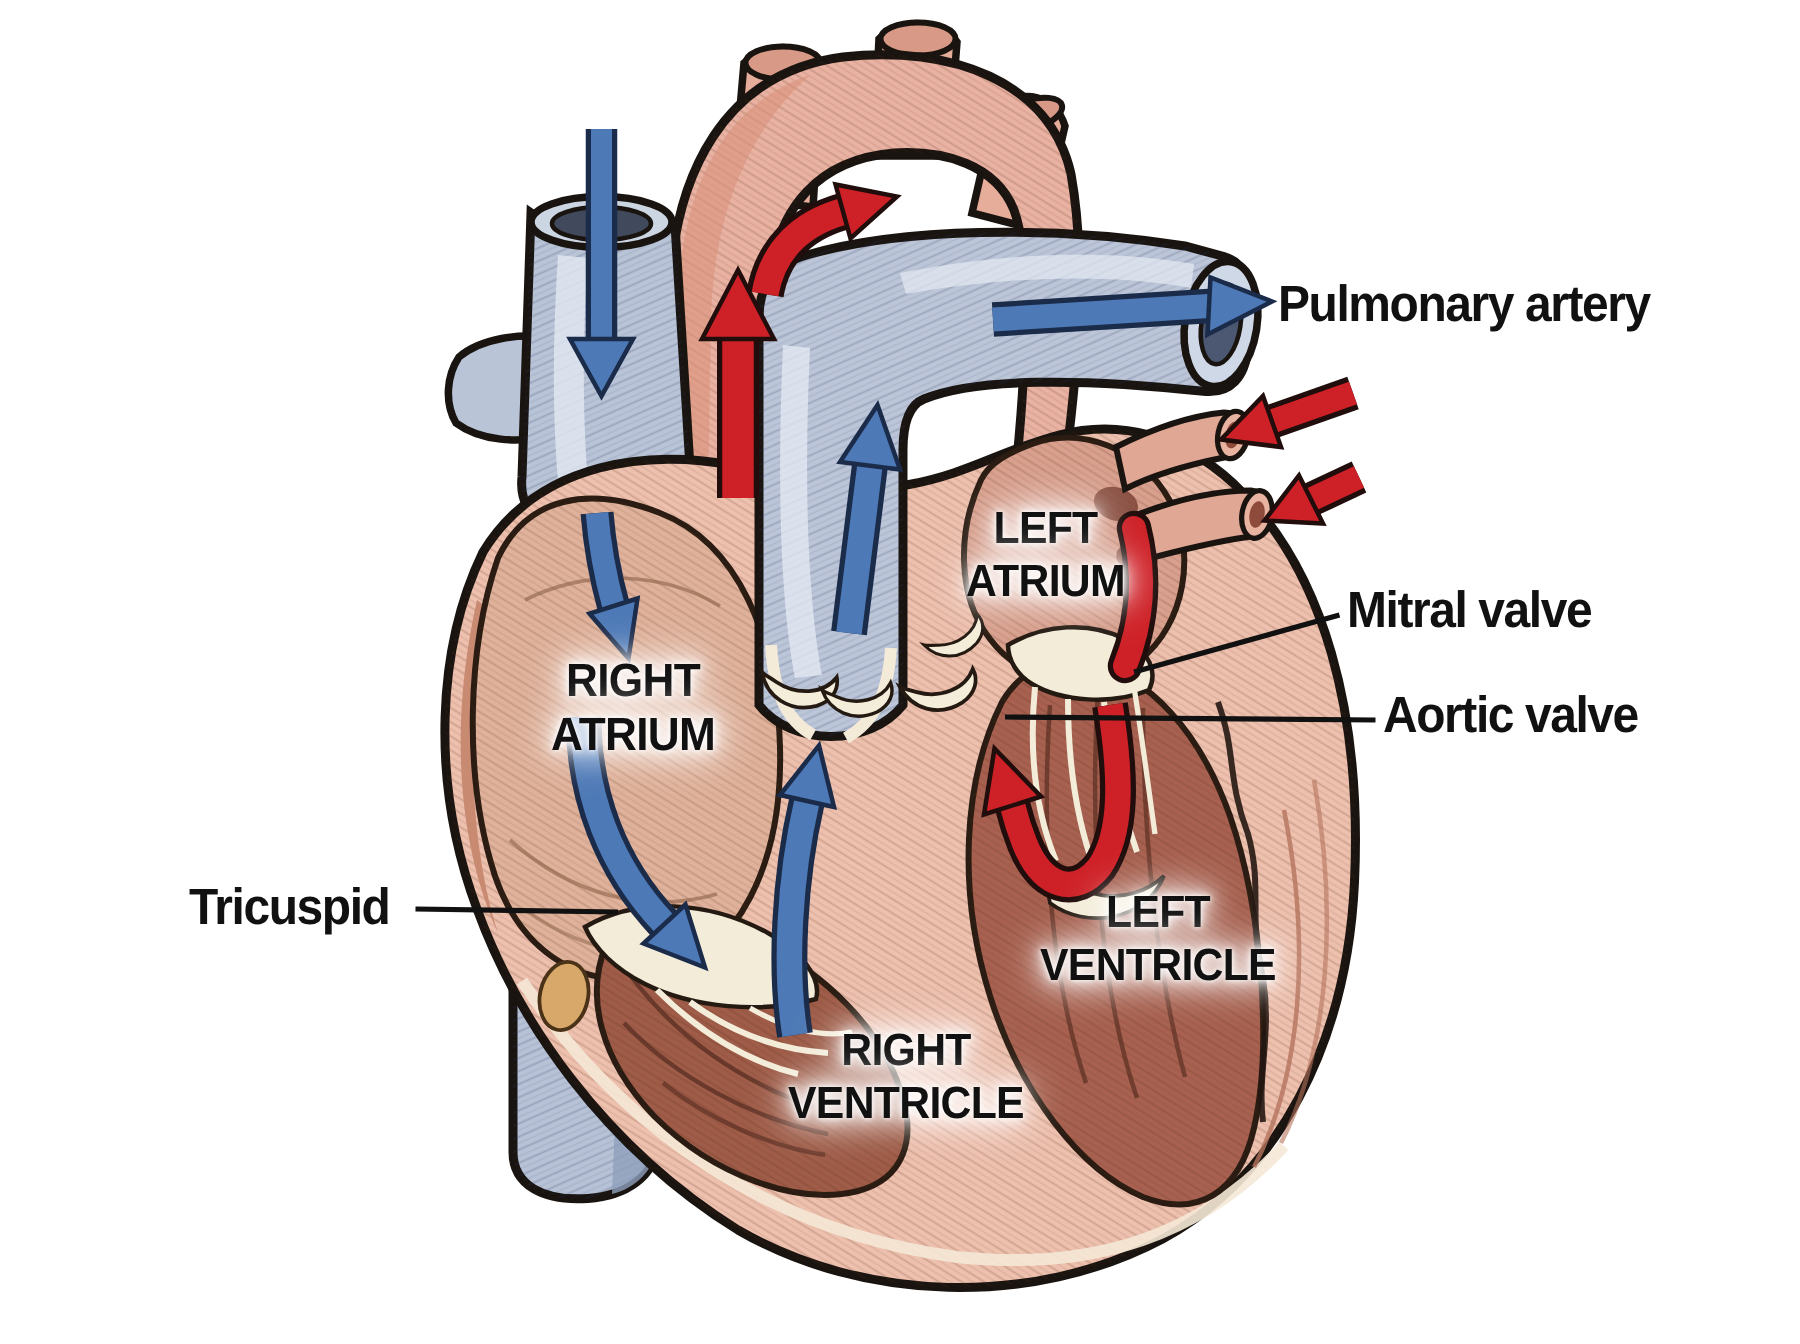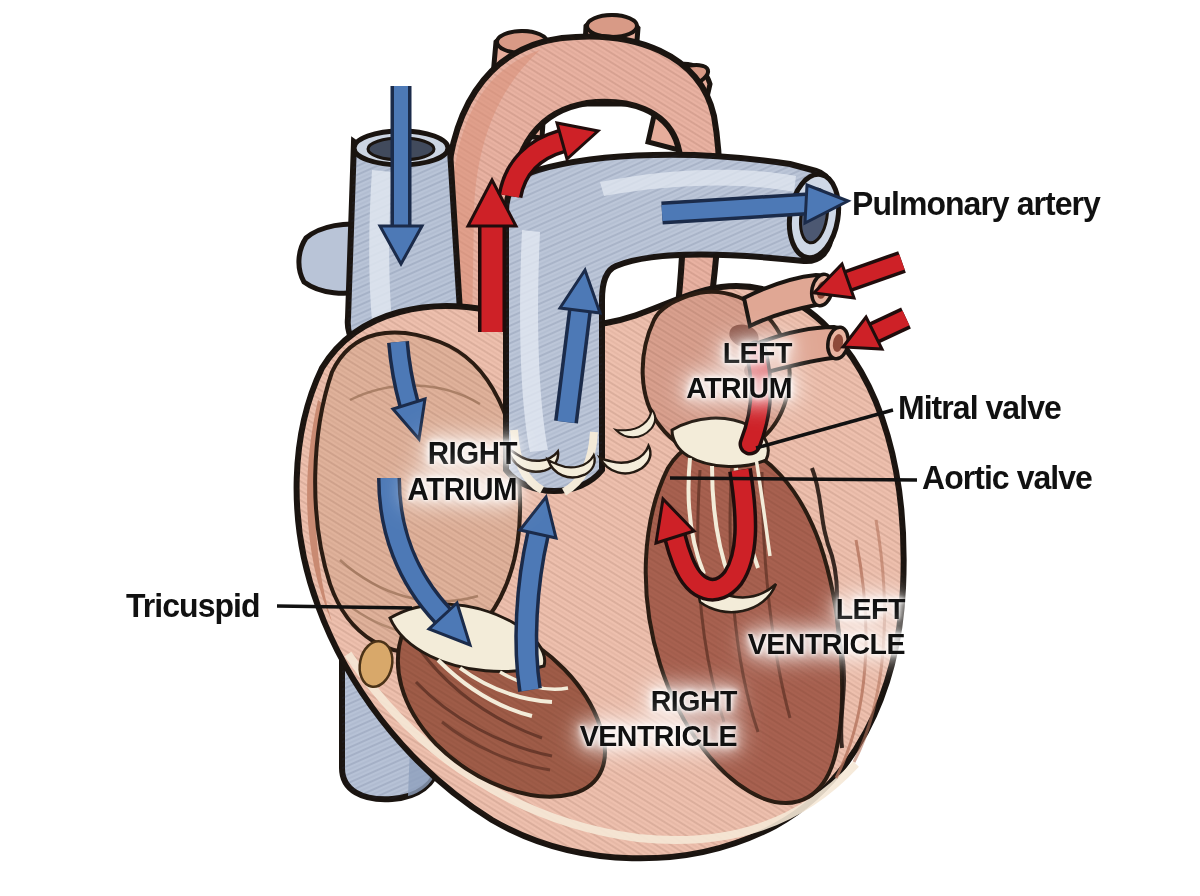--- a/index.html
+++ b/index.html
@@ -1,21 +1,21 @@
 <!DOCTYPE html>
 <html><head>
 <meta charset="utf-8">
 <style>
   html,body{margin:0;padding:0;background:#ffffff;}
   #stage{position:relative;width:1200px;height:896px;background:#ffffff;overflow:hidden;
          font-family:"Liberation Sans",sans-serif;}
   #art{position:absolute;left:0;top:0;}
   .lbl{position:absolute;font-weight:bold;color:#111;z-index:5;}
   .side{font-size:34px;letter-spacing:-1px;white-space:nowrap;transform:scaleX(.94);transform-origin:left center;}
-  .chamber{text-align:right;font-size:30px;line-height:1.16;letter-spacing:-.5px;
+  .chamber{text-align:center;font-size:30px;line-height:1.16;letter-spacing:-.5px;
            text-shadow:0 0 4px #fff,0 0 8px #fff,0 0 14px #fff,0 0 22px #fff,0 0 30px #fff,0 0 38px #fff;}
   .chamber .ln{display:block;transform:scaleX(.95);}
 </style>
 </head>
 <body>
 
 <div id="stage">
 
 <svg id="art" width="1200" height="896" viewBox="0 0 1200 896">
   <defs>

